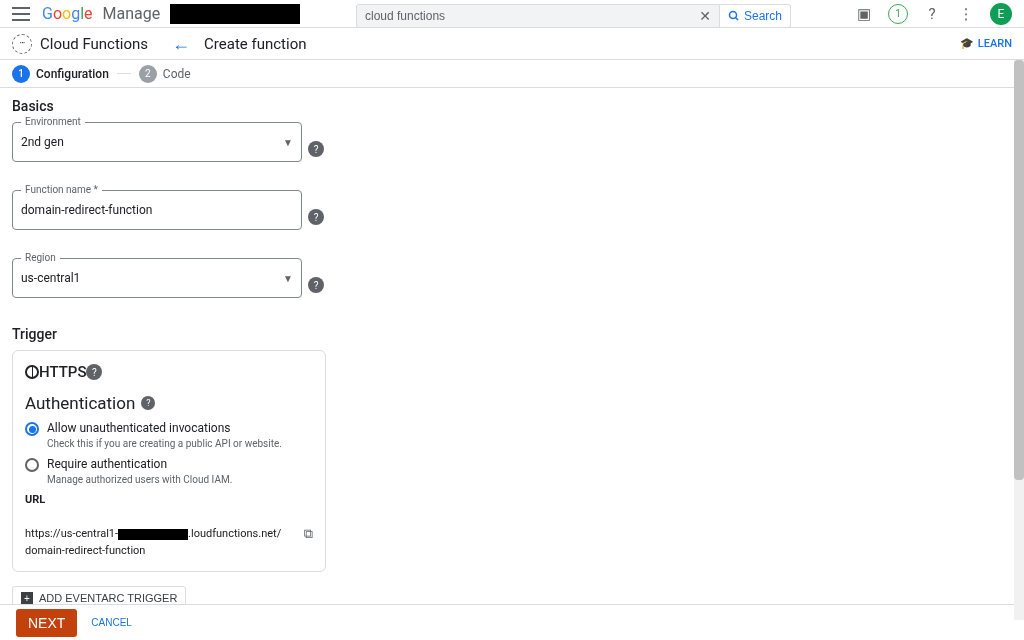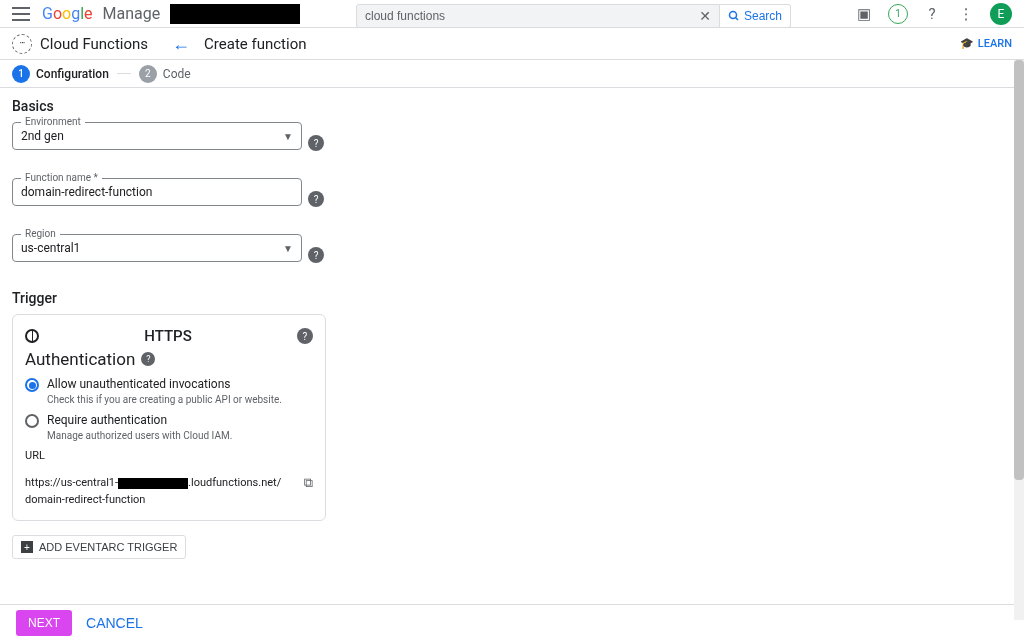--- a/index.html
+++ b/index.html
@@ -38,58 +38,58 @@
   .step.active .step-num { background:#1a73e8;}
   .step.active { font-weight:500;}
   .step.inactive .step-num { background:#9aa0a6;}
   .step.inactive { color:#5f6368;}
   .step-line { width:14px; height:1px; background:#dadce0; margin:0 8px;}
   
   
   .content { padding:10px 27px 50px 12px; overflow-y:auto; height:calc(640px - 28px - 32px - 28px - 36px); }
   .sect-title { font-size:14px; font-weight:500; margin-bottom:8px;}
   
-  .field { position:relative; border:1px solid #80868b; border-radius:4px; height:28px; margin-bottom:14px; width:290px; display:flex; align-items:center; padding:0 8px;}
+  .field { position:relative; border:1px solid #80868b; border-radius:4px; height:40px; margin-bottom:14px; width:290px; display:flex; align-items:center; padding:0 8px;}
   .field-row { display:flex; align-items:center; gap:6px; margin-bottom:14px;}
   .field-label { position:absolute; top:-7px; left:8px; background:#fff; padding:0 4px; font-size:10px; color:#5f6368;}
   .field-val { font-size:12px; color:#202124; flex:1;}
   .dd-arrow { font-size:10px; color:#5f6368;}
   .help { width:16px; height:16px; border-radius:50%; background:#5f6368; color:#fff; font-size:10px; display:flex; align-items:center; justify-content:center; cursor:pointer;}
   
   
   .card { border:1px solid #dadce0; border-radius:6px; width:314px; padding:12px; margin-bottom:14px;}
-  .https-row { display:flex; align-items:center; gap:17px; margin-bottom:4px;justify-content:space-between;}
+  .https-row { display:flex; align-items:center; gap:0; margin-bottom:12px;}
   .web-icon { width:14px; height:14px; border:2px solid #202124; border-radius:50%; position:relative;}
   .web-icon::after{content:''; position:absolute; left:5px; top:-2px; width:1px; height:14px; background:#202124;}
   .https-lbl { font-size:15px; font-weight:500;}
   .auth-title { font-size:17px; font-weight:400; margin-bottom:8px; display:flex; align-items:center; gap:6px;}
   .radio-row { display:flex; gap:8px; margin-bottom:2px; align-items:flex-start;}
   .radio { width:14px; height:14px; border:2px solid #1a73e8; border-radius:50%; display:flex; align-items:center; justify-content:center; margin-top:1px; flex-shrink:0;}
   .radio.sel::after{content:''; width:7px; height:7px; background:#1a73e8; border-radius:50%;}
   .radio.unsel { border-color:#5f6368;}
   .radio-lbl { font-size:12px;}
   .radio-sub { font-size:10px; color:#5f6368; margin-left:22px; margin-bottom:8px;}
-  .url-lbl { font-size:11px; font-weight:400; margin-top:8px; margin-bottom:13px;}
+  .url-lbl { font-size:11px; font-weight:700; margin-top:8px; margin-bottom:20px;}
   .url-row { display:flex; align-items:flex-start; gap:18px; font-size:11px;}
   .url-text { flex:1; word-break:break-all; line-height:1.5;}
   .url-redact { display:inline-block; width:70px; height:11px; background:#000; vertical-align:middle;}
   .copy-icon { font-size:13px; color:#5f6368; cursor:pointer;}
   
   .add-trigger-btn { border:1px solid #dadce0; background:#fff; padding:5px 8px; font-size:11px; font-weight:500; color:#3c4043; display:inline-flex; align-items:center; gap:6px; cursor:pointer; border-radius:3px; margin-bottom:18px;}
   .plus-box { width:12px; height:12px; background:#3c4043; color:#fff; font-size:10px; display:flex; align-items:center; justify-content:center;}
   
   
   .runtime-hdr { display:flex; align-items:center; justify-content:space-between; width:314px; margin-bottom:8px;}
   .runtime-hdr .title { font-size:13px; font-weight:500;}
   .collapse { font-size:14px; cursor:pointer;}
   
   
   .footer { position:absolute; bottom:0; left:0; right:0; height:36px; background:#fff; border-top:1px solid #dadce0; display:flex; align-items:center; padding:0 16px; gap:14px;}
-  .btn-primary { background:#d946ef; color:#fff; border:none; padding:6px 12px; font-size:12px; font-weight:500; border-radius:3px; cursor:pointer;}
-  .btn-text { background:none; border:none; color:#1a73e8; font-size:14px; font-weight:500; cursor:pointer;}
+  .btn-primary { background:#c2410c; color:#fff; border:none; padding:6px 12px; font-size:14px; font-weight:500; border-radius:3px; cursor:pointer;}
+  .btn-text { background:none; border:none; color:#1a73e8; font-size:10px; font-weight:500; cursor:pointer;}
   
   
   .scroll-track { position:absolute; right:0; top:60px; width:10px; height:560px; background:#f1f1f1;}
   .scroll-thumb { width:10px; height:420px; background:#c1c1c1; border-radius:4px;}
 </style>
 </head>
 <body>
 
 <div class="topbar">
   <div class="hamburger">

